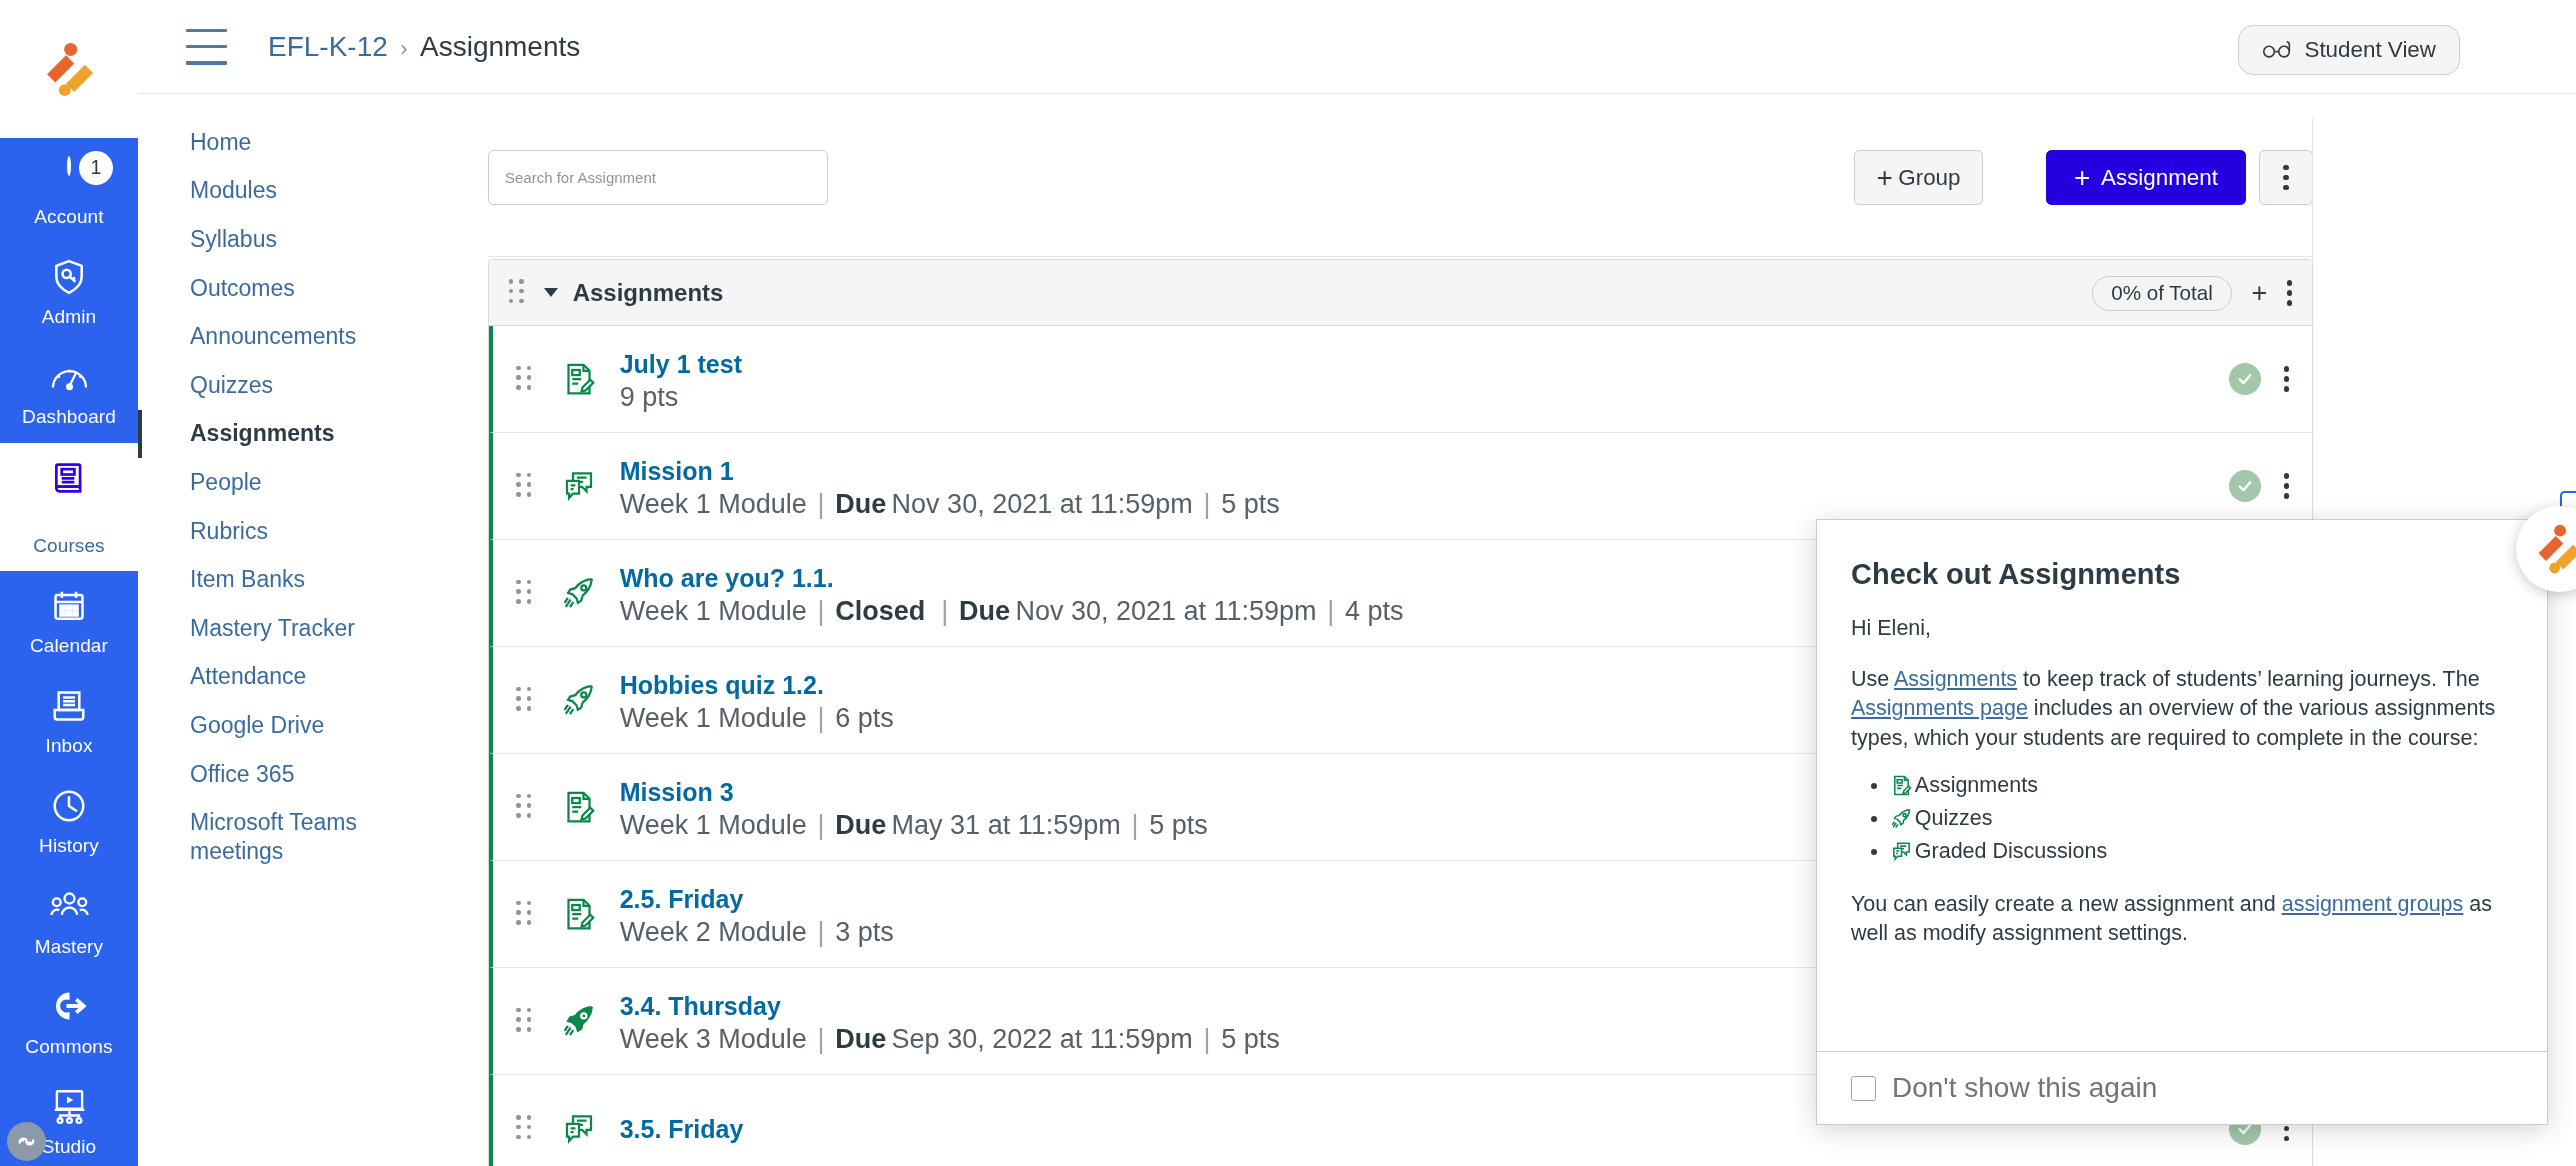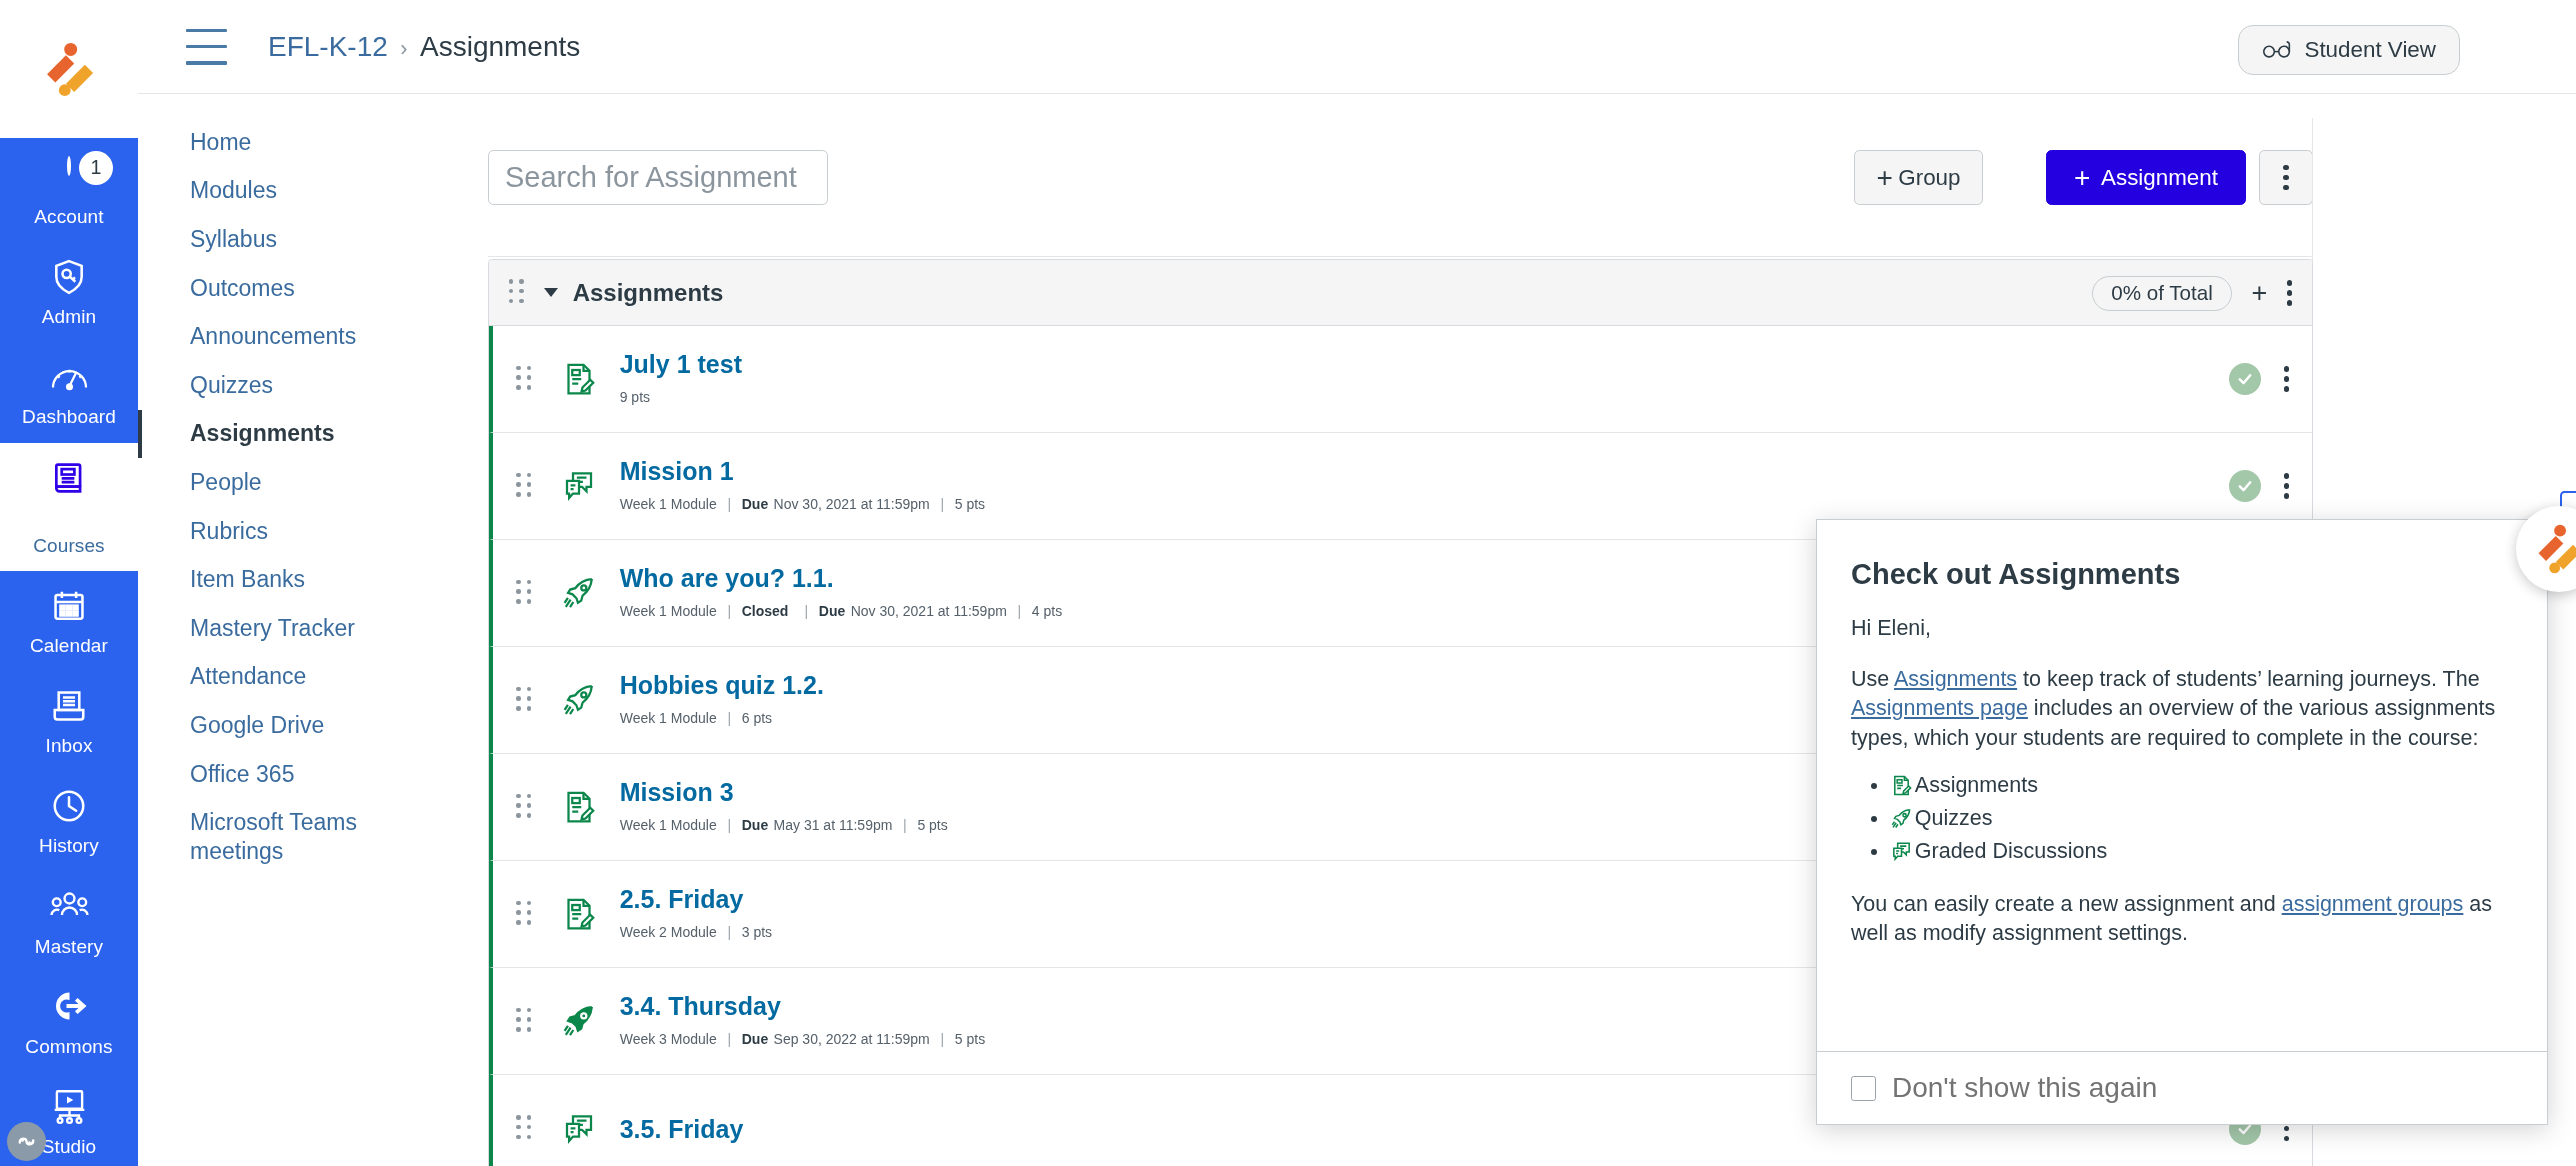--- a/index.html
+++ b/index.html
@@ -145,21 +145,21 @@
   
   #toolbar {
     position:absolute; left: 488px; top: 150px;
     width: 1825px; height: 55px;
   }
   #search-input {
     position:absolute; left:0; top:0;
     width: 340px; height: 55px;
     border: 0.9px solid #c7cdd1; border-radius: 5.4px;
     background:#ffffff;
-    font-size: 29px; color: #2d3b45;
+    font-size: 15px; color: #2d3b45;
     padding: 0 16px;
     font-family: "Liberation Sans", sans-serif;
   }
   #search-input::placeholder { color:#8b959e; }
 
   .tb-btn {
     position:absolute; top:0;
     height: 55px;
     display:flex; align-items:center; justify-content:center; gap: 5.4px;
     border-radius: 5.4px;
@@ -251,21 +251,21 @@
   .assign-row:last-child { border-bottom: none; }
   .assign-row .drag-handle { margin-left: 23px; }
   .type-icon { margin-left: 25px; width: 36px; height: 36px; display:block; }
   .row-body { margin-left: 23px; }
   .row-title {
     font-size: 25px; font-weight: 700; color: #0369a1;
     line-height: 30px; cursor:pointer;
   }
   .row-meta {
     margin-top: 5.4px;
-    font-size: 14px; color: #55606a; line-height: 24px;
+    font-size: 27px; color: #55606a; line-height: 24px;
     display:flex; align-items:center; flex-wrap: nowrap;
   }
   .row-meta .sep { color: #9aa3ab; margin: 0 10.7px; }
   .row-meta b { font-weight: 700; color:#2d3b45; margin-right: 5.4px; }
   .row-right {
     position:absolute; right: 23px; top: 0; height: 100%;
     display:flex; align-items:center; gap: 23px;
   }
   .publish-check {
     width: 32px; height: 32px; border-radius: 50%;

